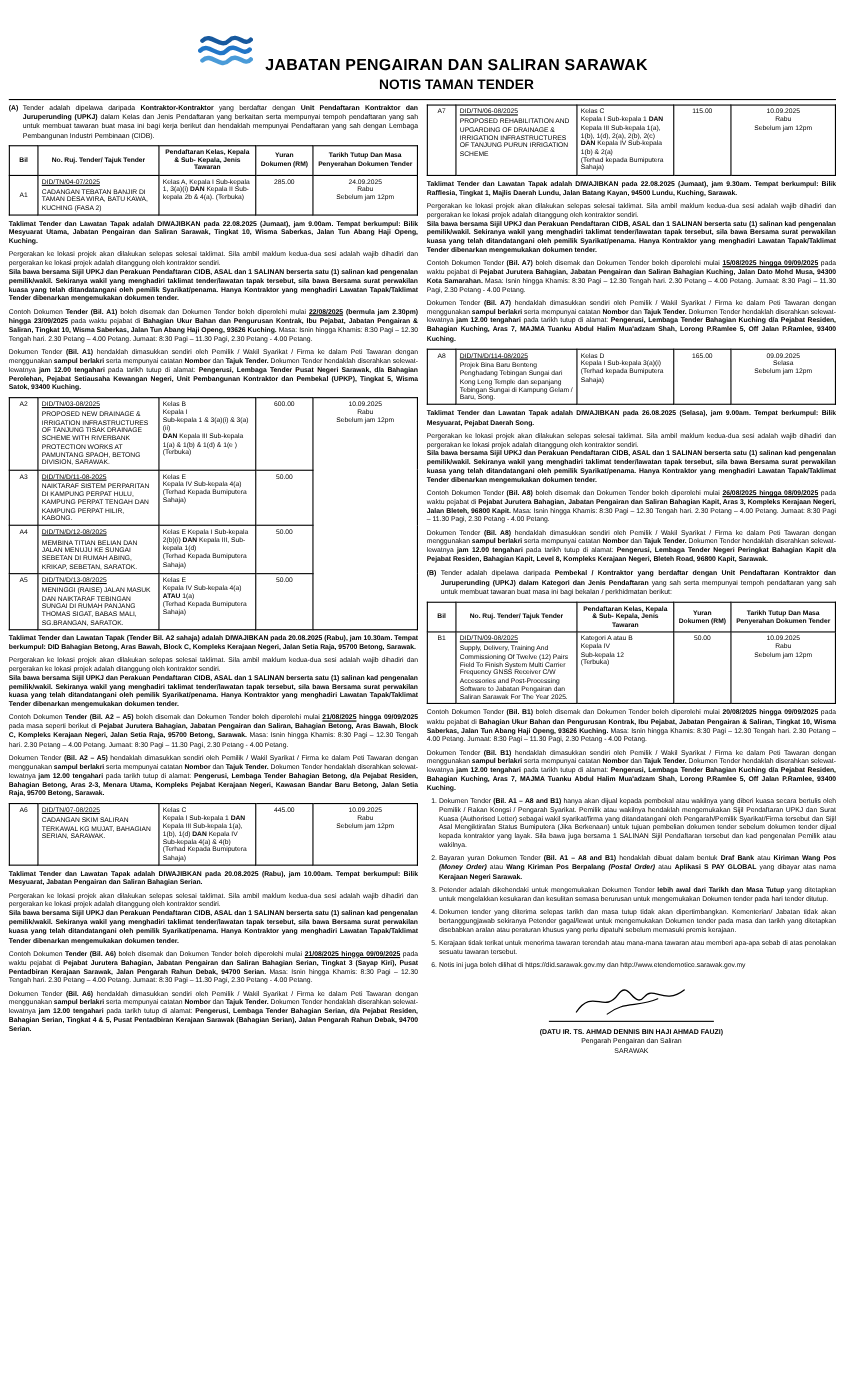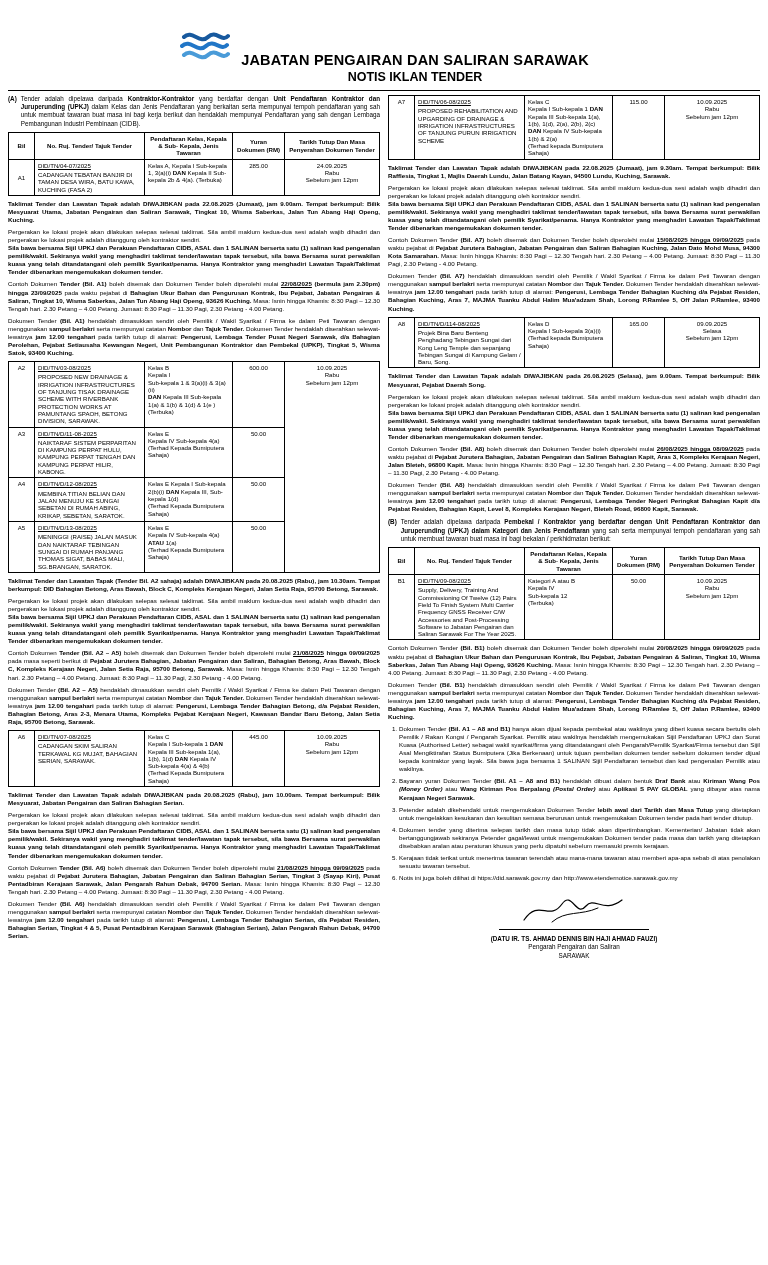--- a/index.html
+++ b/index.html
@@ -56,21 +56,21 @@
   <div class="hdr">
     <div class="logo">
       <svg width="50" height="38" viewBox="0 0 50 38">
         <path d="M4 10 C12 2, 20 18, 28 10 C36 2, 42 16, 48 9" stroke="#17599e" stroke-width="4" fill="none" stroke-linecap="round"></path>
         <path d="M2 19 C10 11, 18 27, 26 19 C34 11, 41 25, 47 18" stroke="#2176c7" stroke-width="4" fill="none" stroke-linecap="round"></path>
         <path d="M4 28 C12 20, 20 36, 28 28 C36 20, 42 34, 48 27" stroke="#4a9bd8" stroke-width="4" fill="none" stroke-linecap="round"></path>
       </svg>
     </div>
     <div class="hdr-text">
       <div class="hdr-title">JABATAN PENGAIRAN DAN SALIRAN SARAWAK</div>
-      <div class="hdr-sub">NOTIS IKLAN TENDER</div>
+      <div class="hdr-sub">NOTIS TAMAN TENDER</div>
     </div>
   </div>
   <div class="rule"></div>
 
   <div class="cols">
 
     <div class="col">
 
       <div class="para">
         <div class="ind">

